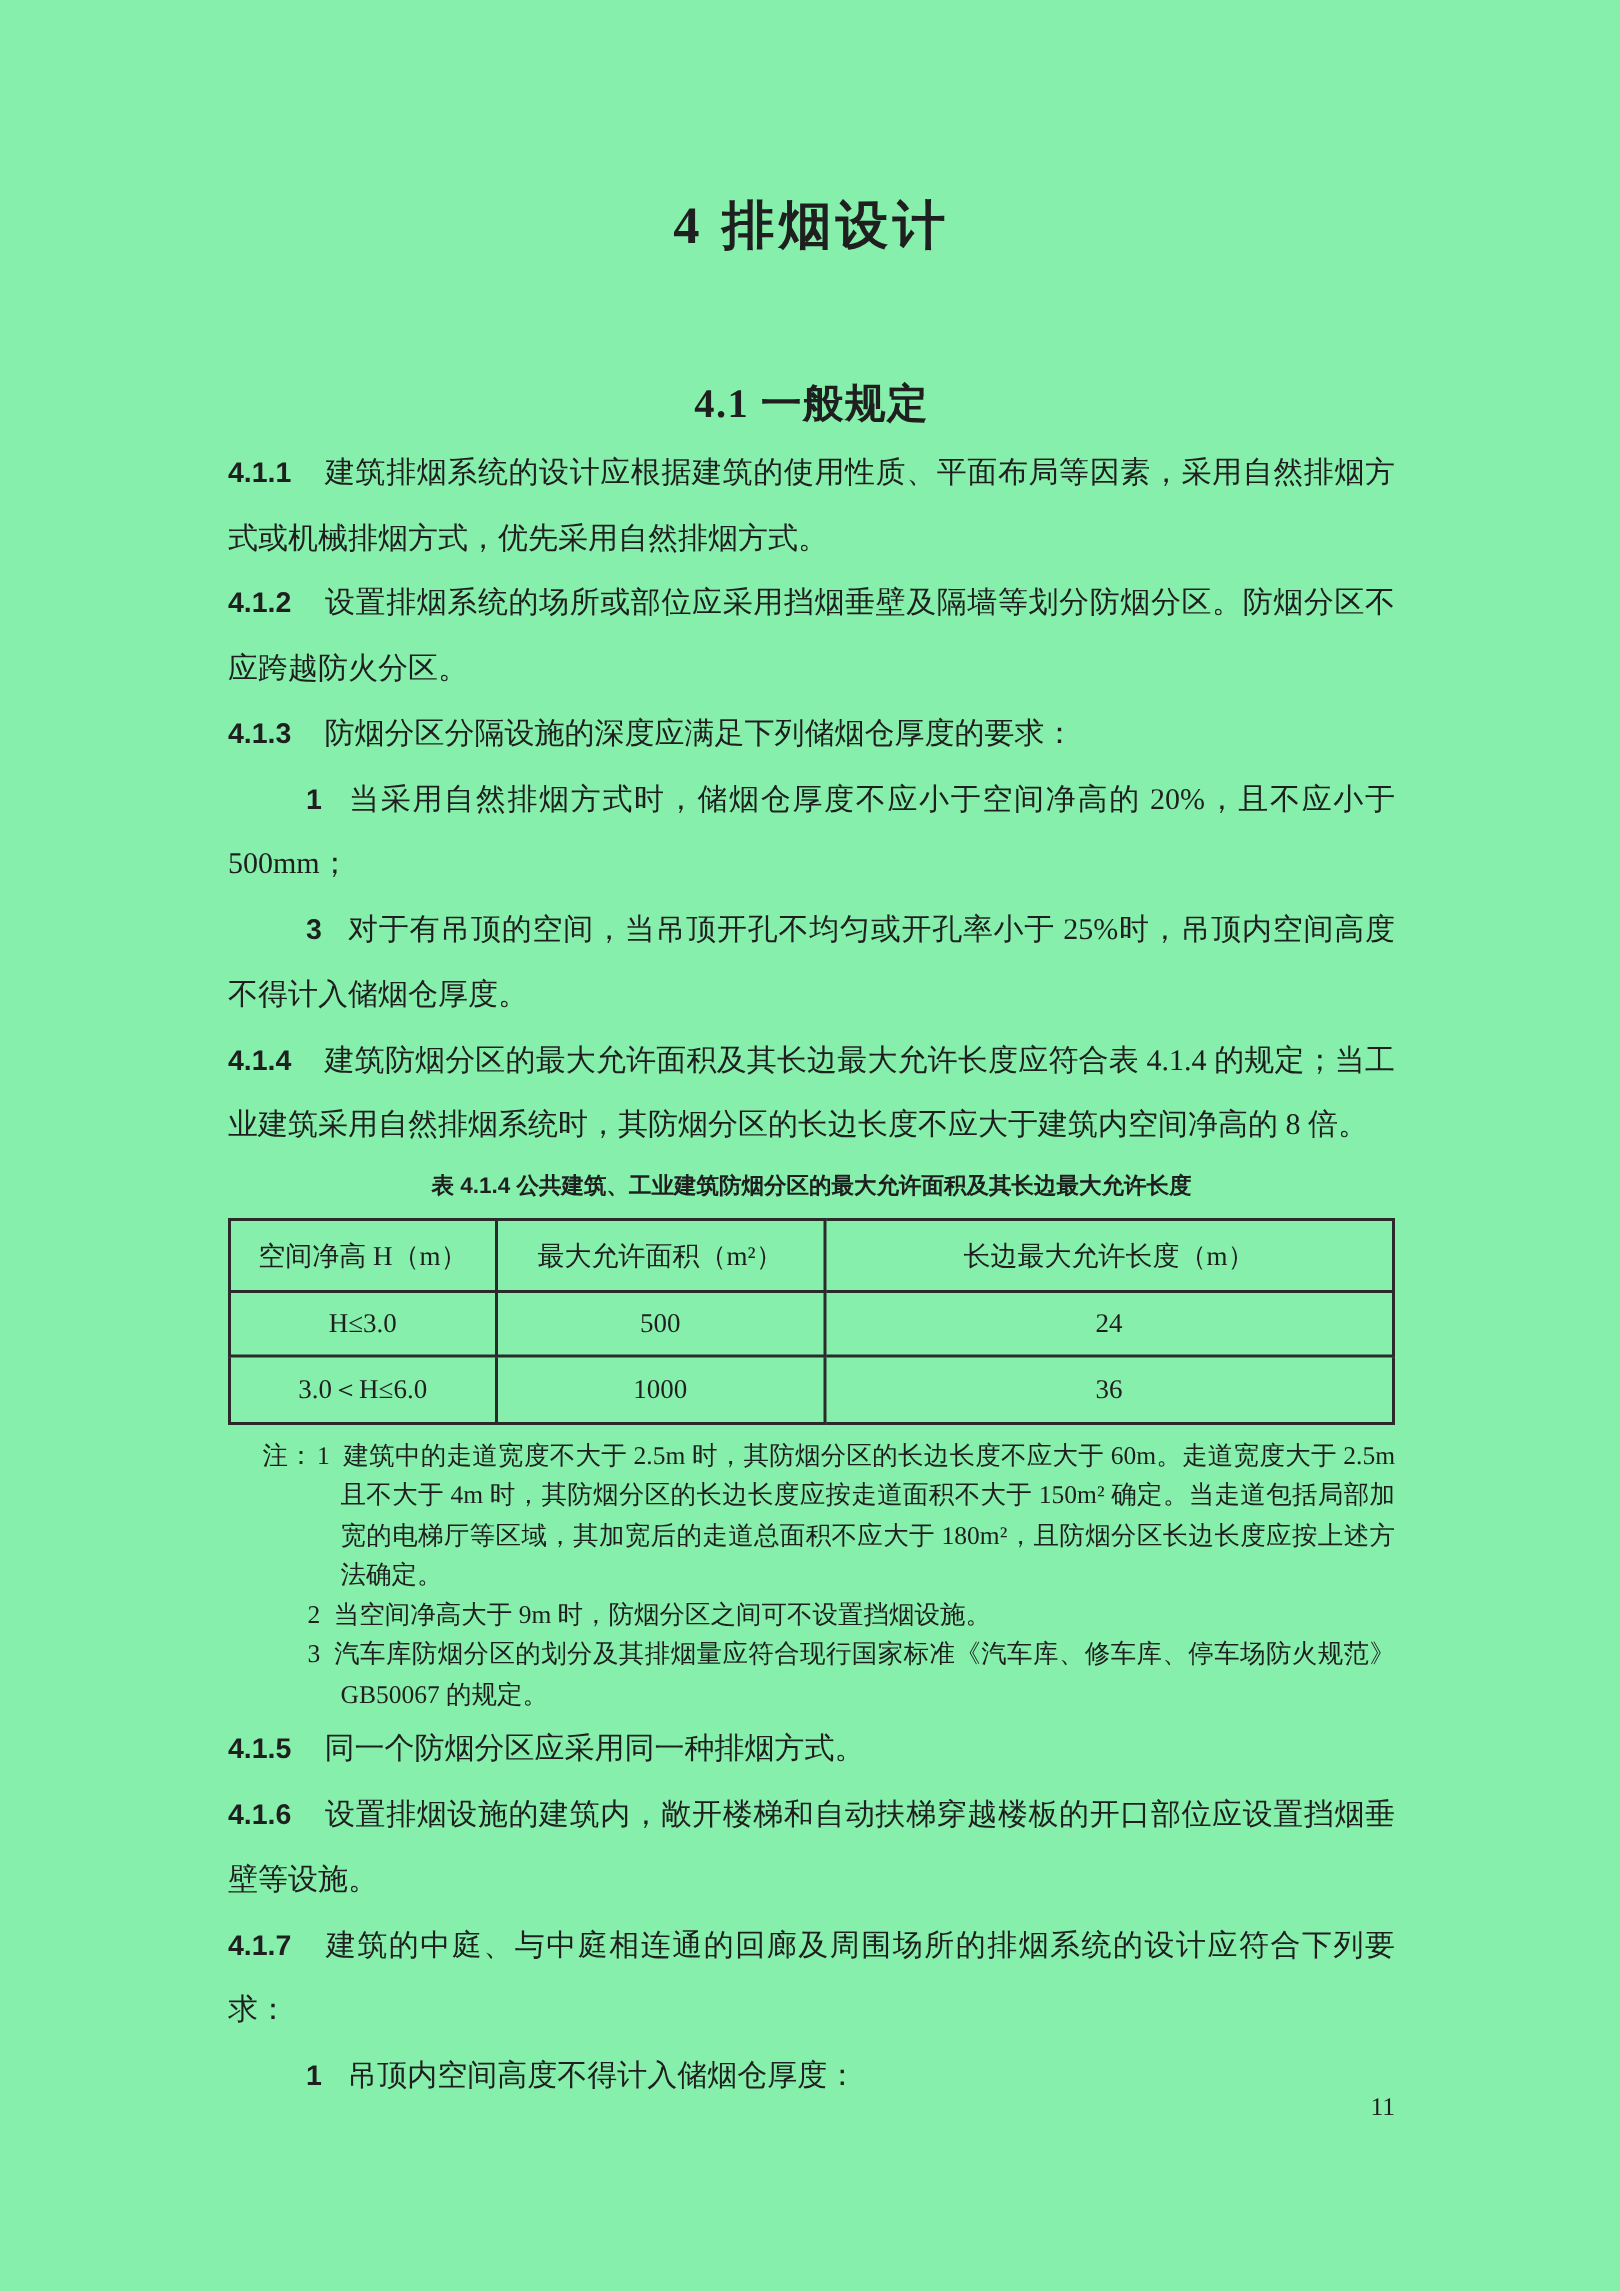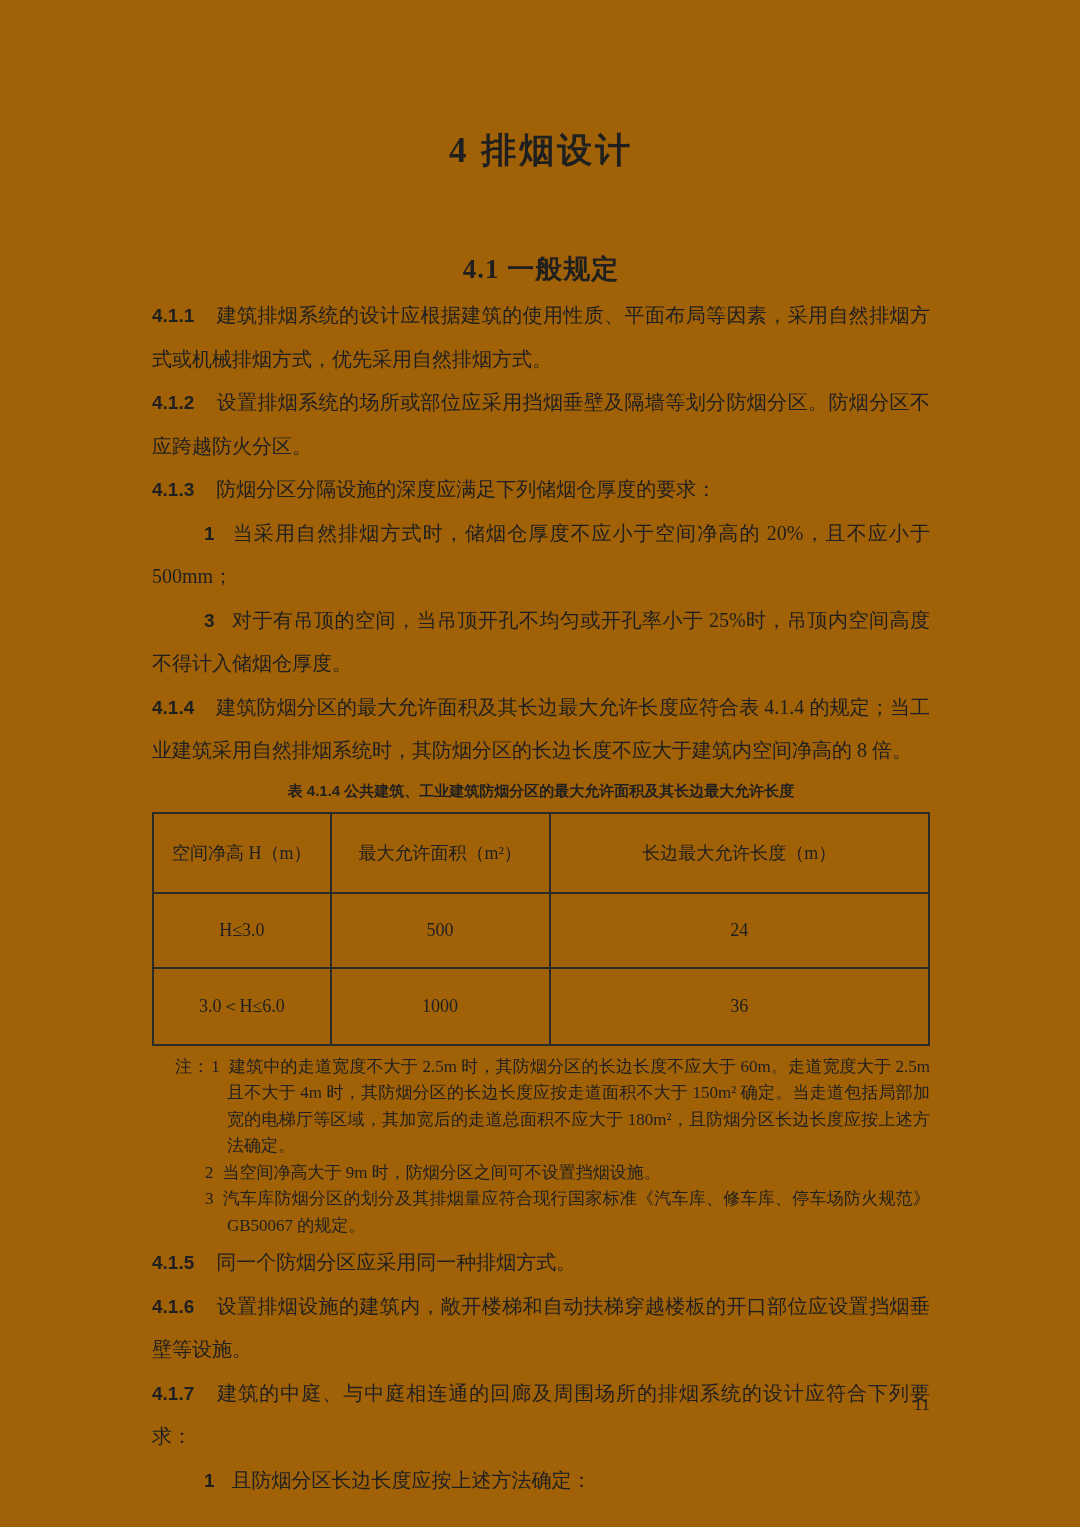--- a/index.html
+++ b/index.html
@@ -1,20 +1,20 @@
 <!DOCTYPE html>
 <html lang="zh"><head>
 <meta charset="utf-8">
 <style>
   html,body { margin:0; padding:0; background:#e8e8e8; }
   .page {
     position:relative;
     width:1080px; height:1527px;
     margin:0 auto;
-    background:#a16207;
+    background:#86efac;
     color:#1f1f1f;
     font-family:"Liberation Serif","DejaVu Serif",serif;
     overflow:hidden;
   }
   .content { position:absolute; left:152px; top:0; width:778px; }
 
   .chapter-title {
     margin:128px 0 0 0;
     text-align:center;
     font-size:35px; font-weight:bold;
@@ -46,21 +46,21 @@
     text-align:center;
     font-weight:bold; font-size:15px; line-height:24px;
     font-family:"Liberation Sans","DejaVu Sans",sans-serif;
   }
 
   table.spec { border-collapse:collapse; width:100%; table-layout:fixed; }
   table.spec th, table.spec td {
     border:2px solid #2a2a2a;
     text-align:center; vertical-align:middle;
     font-size:18px; font-weight:normal;
-    padding:16px 4px;
+    padding:0 4px;
     margin-top:41px;
   }
   table.spec thead th { height:46px; }
   table.spec tr.r1 td { height:41px; }
   table.spec tr.r2 td { height:43px; }
   table.spec tr.r3 td { height:41px; }
   .col1 { width:22.9%; } .col2 { width:28.2%; } .col3 { width:48.9%; }
 
   .notes { margin-top:8px; font-size:17px; line-height:26.5px; text-align:justify; }
   .notes p { margin:0; padding-left:75px; }
@@ -124,20 +124,20 @@
     <div class="notes">
       <p class="note-first"><span class="note-tag">注：</span><span class="note-num">1</span><span>建筑中的走道宽度不大于 2.5m 时，其防烟分区的长边长度不应大于 60m。走道宽度大于 2.5m 且不大于 4m 时，其防烟分区的长边长度应按走道面积不大于 150m² 确定。当走道包括局部加宽的电梯厅等区域，其加宽后的走道总面积不应大于 180m²，且防烟分区长边长度应按上述方法确定。</span></p>
       <p class="note-rest"><span class="note-num">2</span><span>当空间净高大于 9m 时，防烟分区之间可不设置挡烟设施。</span></p>
       <p class="note-rest"><span class="note-num">3</span><span>汽车库防烟分区的划分及其排烟量应符合现行国家标准《汽车库、修车库、停车场防火规范》GB50067 的规定。</span></p>
     </div>
 
     <div class="body-block second">
       <p class="clause"><span class="cnum">4.1.5</span><span>同一个防烟分区应采用同一种排烟方式。</span></p>
       <p class="clause"><span class="cnum">4.1.6</span><span>设置排烟设施的建筑内，敞开楼梯和自动扶梯穿越楼板的开口部位应设置挡烟垂壁等设施。</span></p>
       <p class="clause"><span class="cnum">4.1.7</span><span>建筑的中庭、与中庭相连通的回廊及周围场所的排烟系统的设计应符合下列要求：</span></p>
-      <p class="item"><span class="inum">1</span><span>且防烟分区长边长度应按上述方法确定：</span></p>
+      <p class="item"><span class="inum">1</span><span>吊顶内空间高度不得计入储烟仓厚度：</span></p>
 
     </div>
 
   </div>
 
   <div class="page-number">11</div>
 </div>
 
 </body></html>

